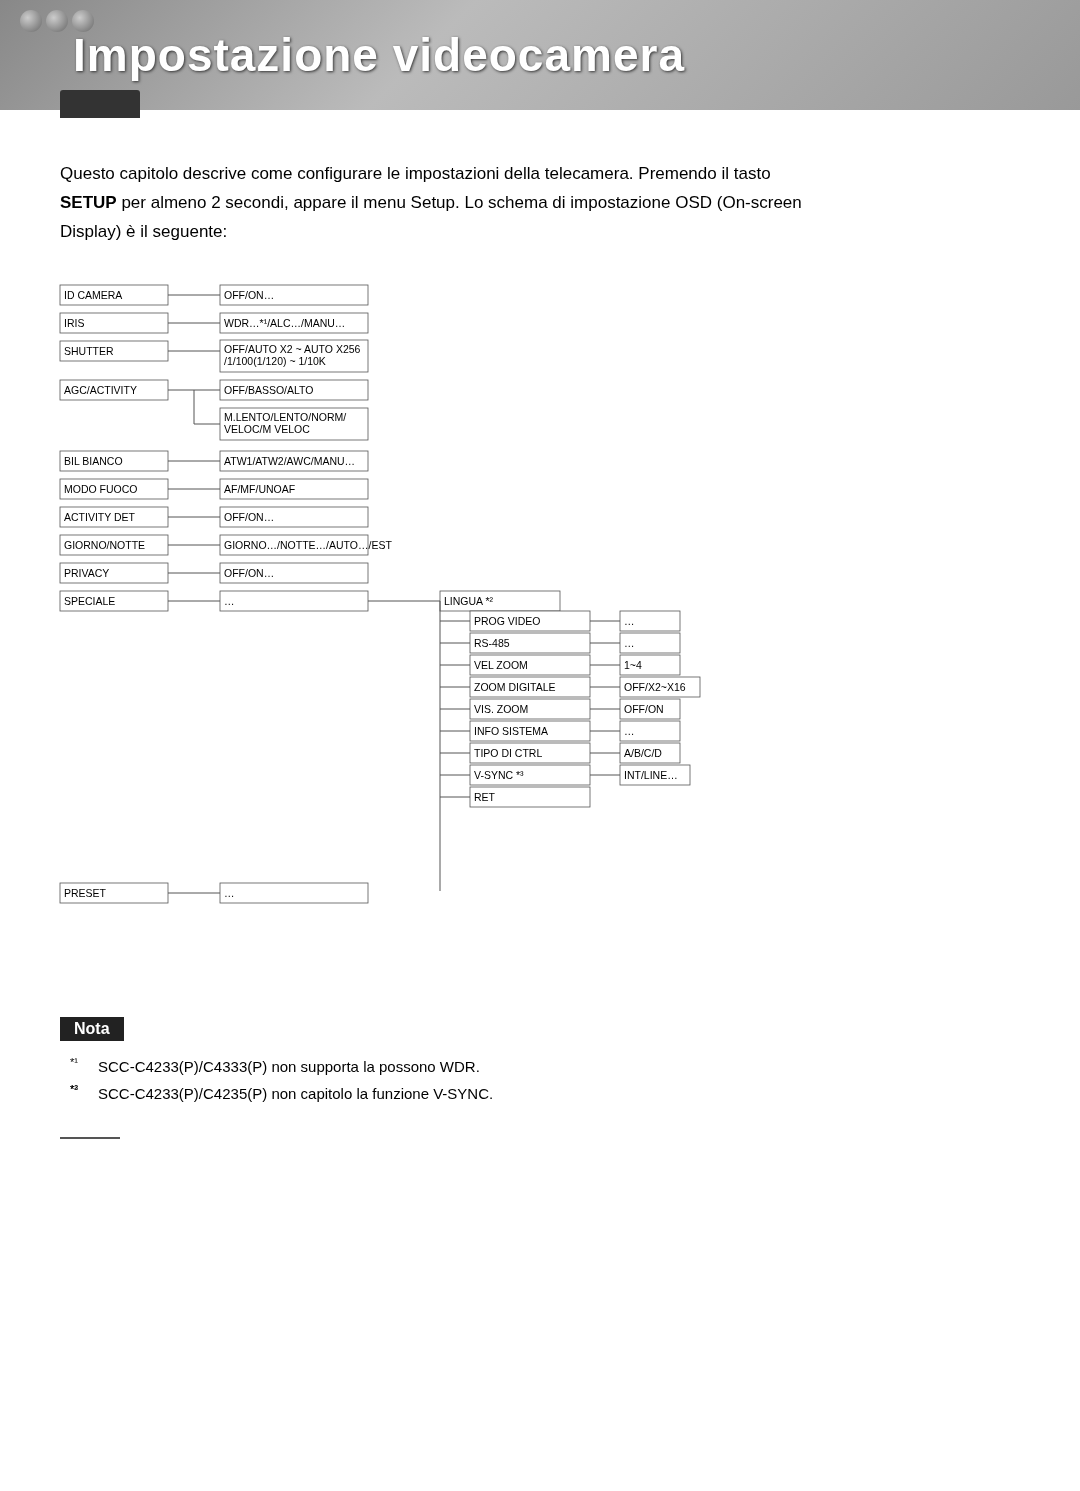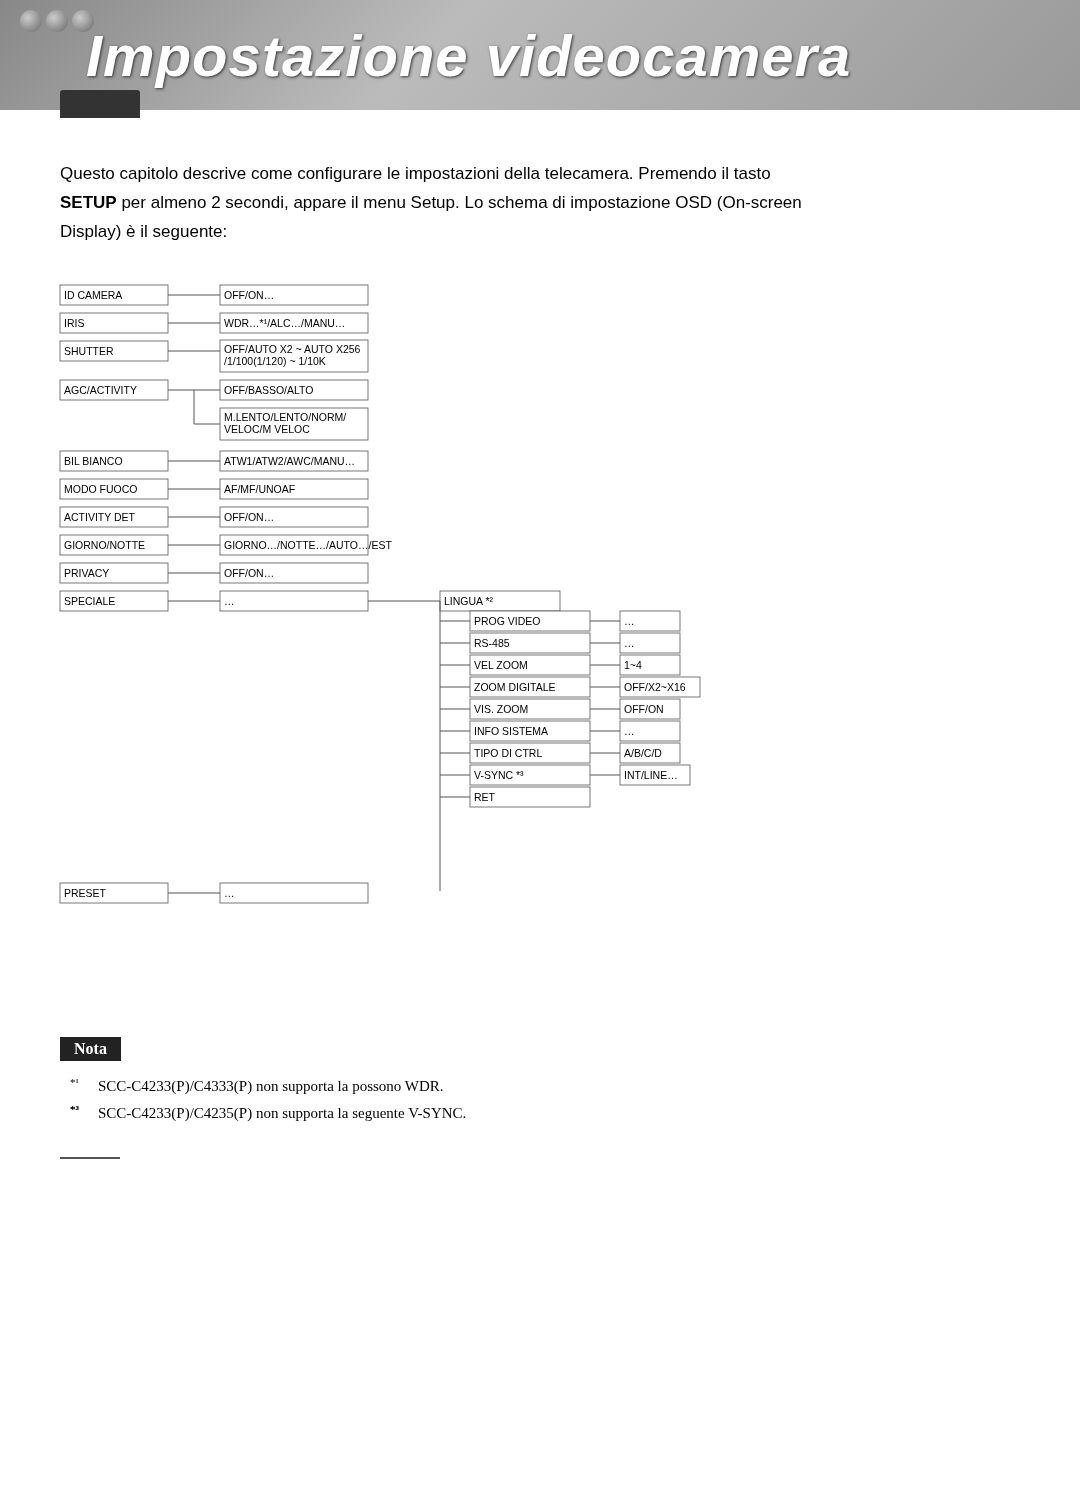--- a/index.html
+++ b/index.html
@@ -26,27 +26,26 @@
       left: 20px;
     }
     .header-circles span {
       display: inline-block;
       width: 22px; height: 22px;
       border-radius: 50%;
       background: radial-gradient(circle at 35% 35%, #ccc, #666);
       margin-right: 4px;
     }
     .header-title {
-      font-size: 58px;
+      font-size: 46px;
       font-weight: bold;
       color: #fff;
       text-shadow: 1px 1px 3px #333;
       letter-spacing: 1px;
-      margin-left: 26px;
-      font-style: italic;
+      margin-left: 13px;
     }
     .dark-tab {
       position: absolute;
       bottom: -8px;
       left: 60px;
       width: 80px;
       height: 28px;
       background: #333;
       border-radius: 3px 3px 0 0;
     }
@@ -61,22 +60,20 @@
       line-height: 1.7;
       margin-bottom: 36px;
       max-width: 750px;
     }
     .intro-text strong {
       font-weight: bold;
     }
 
     
     .nota-section {
-      margin-top: 20px;
-      font-family: Liberation Serif, serif;
     }
     .nota-label {
       display: inline-block;
       background: #222;
       color: #fff;
       font-size: 16px;
       font-weight: bold;
       padding: 3px 14px;
       margin-bottom: 12px;
     }
@@ -363,20 +360,20 @@
     <ul class="nota-list">
       <li>
         <span class="sup">*¹</span>
         <span>SCC-C4233(P)/C4333(P) non supporta la possono WDR.</span>
       </li>
       <li>
         <span class="sup">*²</span>
       </li>
       <li>
         <span class="sup">*³</span>
-        <span>SCC-C4233(P)/C4235(P) non supporta la seguente V-SYNC.</span>
+        <span>SCC-C4233(P)/C4235(P) non capitolo la funzione V-SYNC.</span>
       </li>
     </ul>
   </div>
 
   <div class="bottom-line"></div>
 
 </div>
 
 </body></html>

